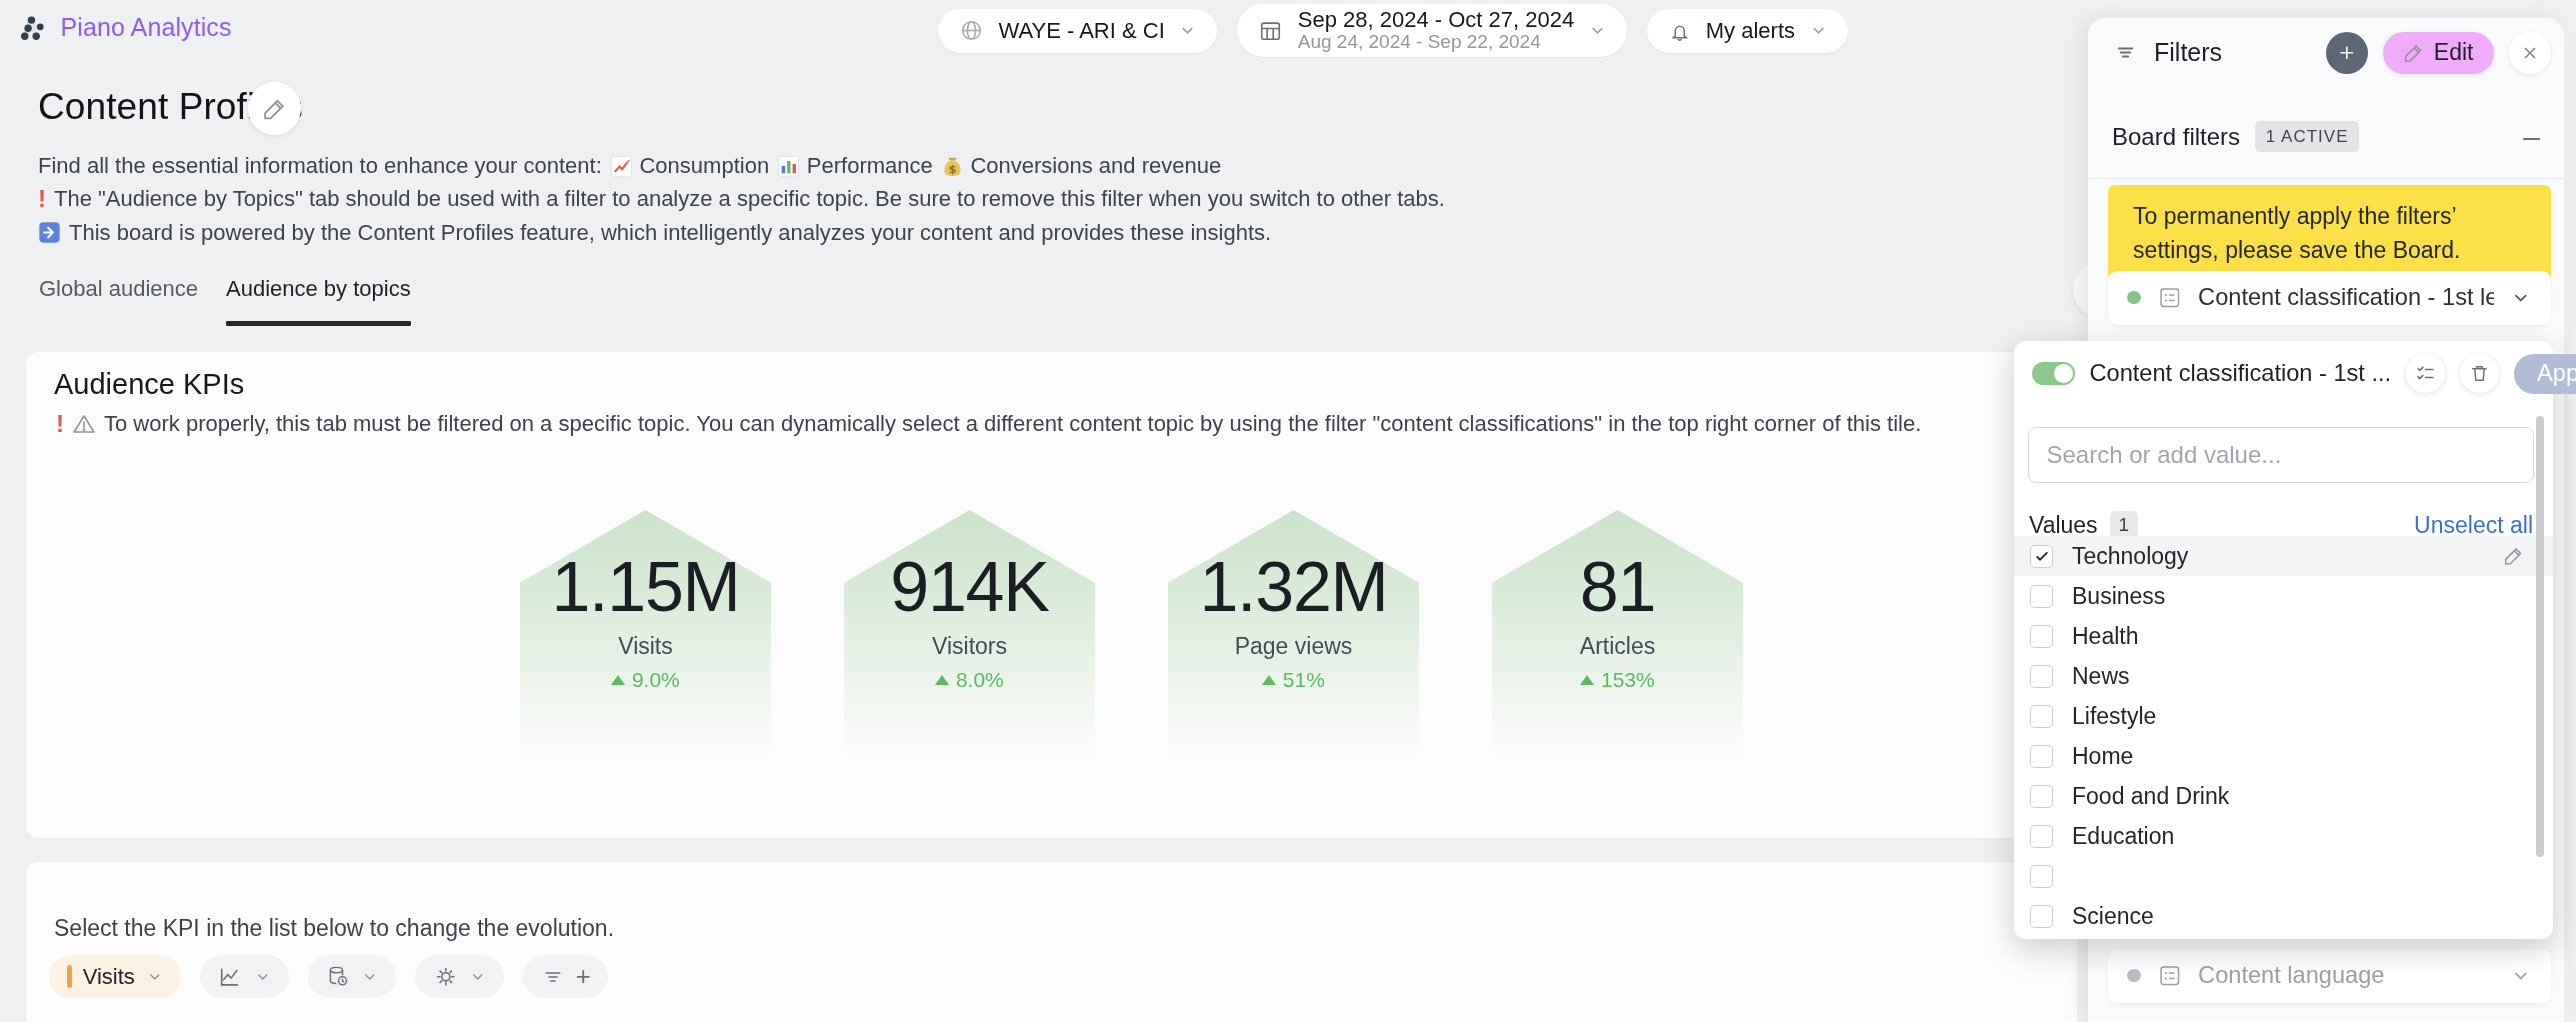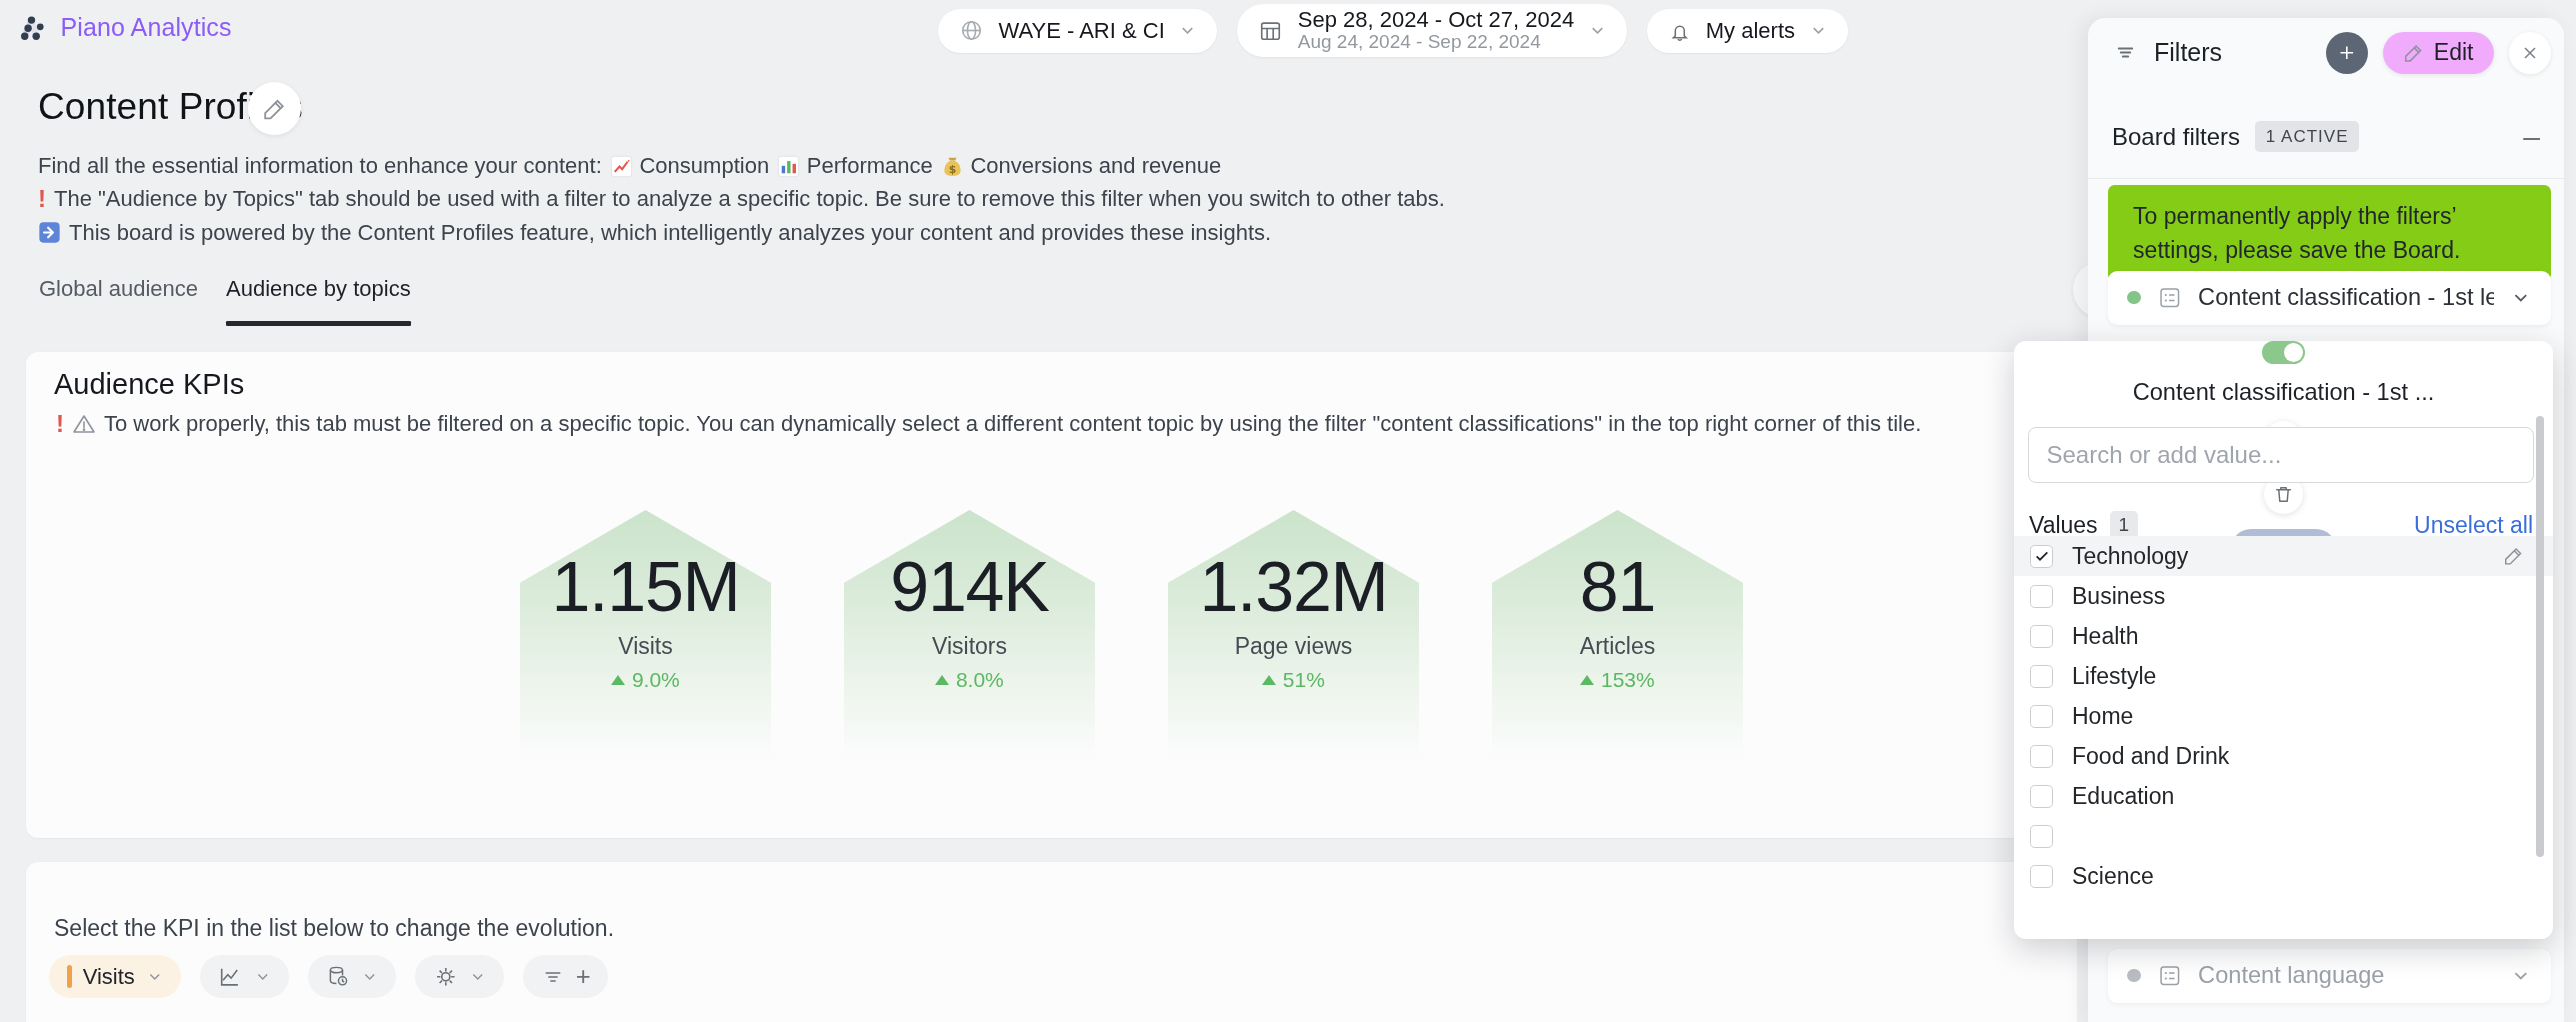--- a/index.html
+++ b/index.html
@@ -93,21 +93,21 @@
   .btn-plus{background:#5d6674;color:#fff;}
   .btn-white{background:#fff;box-shadow:0 1.3px 5.4px rgba(20,25,35,.09);color:#7a8089;}
   .edit-btn{height:42px;border-radius:21px;background:#f0abfc;box-shadow:0 1.3px 5.4px rgba(20,25,35,.09);display:flex;align-items:center;gap:9.4px;padding:0 20px;color:#8d939b;}
   .edit-btn span{font-size:23px;color:#1d2127;}
   .fp-board{position:absolute;left:24px;right:24px;top:92px;height:54px;display:flex;align-items:center;gap:15px;}
   .fp-board-title{font-size:24px;font-weight:500;color:#1d2127;}
   .badge{background:#e3e4e7;color:#41454c;font-size:17px;letter-spacing:1px;padding:5.4px 10.8px;border-radius:4.7px;}
   .minus{margin-left:auto;color:#6b7077;font-size:30px;line-height:1;}
   .fp-divider{position:absolute;left:0;right:0;top:160px;height:1.3px;background:#e9eaec;}
   .notice{
-    position:absolute;left:19.5px;right:13.5px;top:167px;height:96px;border-radius:6.7px;background:#84cc16;
+    position:absolute;left:19.5px;right:13.5px;top:167px;height:96px;border-radius:6.7px;background:#fde047;
     display:flex;align-items:center;box-sizing:border-box;padding:0 25.6px;
   }
   .notice p{margin:0;font-size:23px;line-height:34px;color:#22262e;}
   .filter-card{
     position:absolute;left:20px;right:13.5px;height:54px;border-radius:9.4px;background:#fff;
     box-shadow:0 1.3px 5.4px rgba(20,25,35,.05);display:flex;align-items:center;gap:16px;padding:0 19px;box-sizing:border-box;
   }
   .fc-1{top:253px;}
   .fc-2{top:931px;}
   .dot{width:13.5px;height:13.5px;border-radius:50%;}
@@ -117,21 +117,21 @@
   .fc-2 .fc-text{color:#9ba1a9;}
   .fc-chev{color:#565b63;display:flex;}
   .fc-2 .fc-chev{color:#9ba1a9;}
   .list-ico{color:#9aa0a8;display:flex;}
 
   
   .popover{
     position:absolute;left:2014px;top:341px;width:539px;height:598px;z-index:30;
     background:#fff;border-radius:12px;box-shadow:0 9.4px 32px rgba(20,25,35,.20);
   }
-  .pop-header{position:absolute;left:0;top:0;right:0;height:65px;display:flex;align-items:center;gap:15px;padding:0 17.5px;box-sizing:border-box;flex-direction:column;}
+  .pop-header{position:absolute;left:0;top:0;right:0;height:65px;display:flex;align-items:center;gap:15px;padding:0 17.5px;box-sizing:border-box;}
   .toggle{width:43px;height:23px;border-radius:11.5px;background:#8cc88c;position:relative;flex:0 0 auto;}
   .toggle .knob{position:absolute;right:2px;top:2px;width:19px;height:19px;border-radius:50%;background:#fff;}
   .pop-title{font-size:23.6px;font-weight:500;color:#1d2127;white-space:nowrap;flex:1;}
   .pop-circle{width:39px;height:39px;border-radius:50%;background:#fff;box-shadow:0 1.3px 6.7px rgba(20,25,35,.13);display:flex;align-items:center;justify-content:center;color:#6b7077;flex:0 0 auto;}
   .apply-btn{height:40px;border-radius:20px;background:#b1bcd6;color:#fff;font-size:23.6px;display:flex;align-items:center;padding:0 23px;flex:0 0 auto;}
   .search-box{
     position:absolute;left:13.5px;right:19px;top:86px;height:56px;border:1.3px solid #d6d8db;border-radius:8px;
     display:flex;align-items:center;box-sizing:border-box;padding:0 16px;background:#fff;
   }
   .search-box input{
@@ -535,20 +535,24 @@
       <div class="opt-row">
         <span class="checkbox"></span>
         <span class="opt-label">Business</span>
       </div>
       <div class="opt-row">
         <span class="checkbox"></span>
         <span class="opt-label">Health</span>
       </div>
       <div class="opt-row">
         <span class="checkbox"></span>
+        <span class="opt-label">News</span>
+      </div>
+      <div class="opt-row">
+        <span class="checkbox"></span>
         <span class="opt-label">Lifestyle</span>
       </div>
       <div class="opt-row">
         <span class="checkbox"></span>
         <span class="opt-label">Home</span>
       </div>
       <div class="opt-row">
         <span class="checkbox"></span>
         <span class="opt-label">Food and Drink</span>
       </div>

